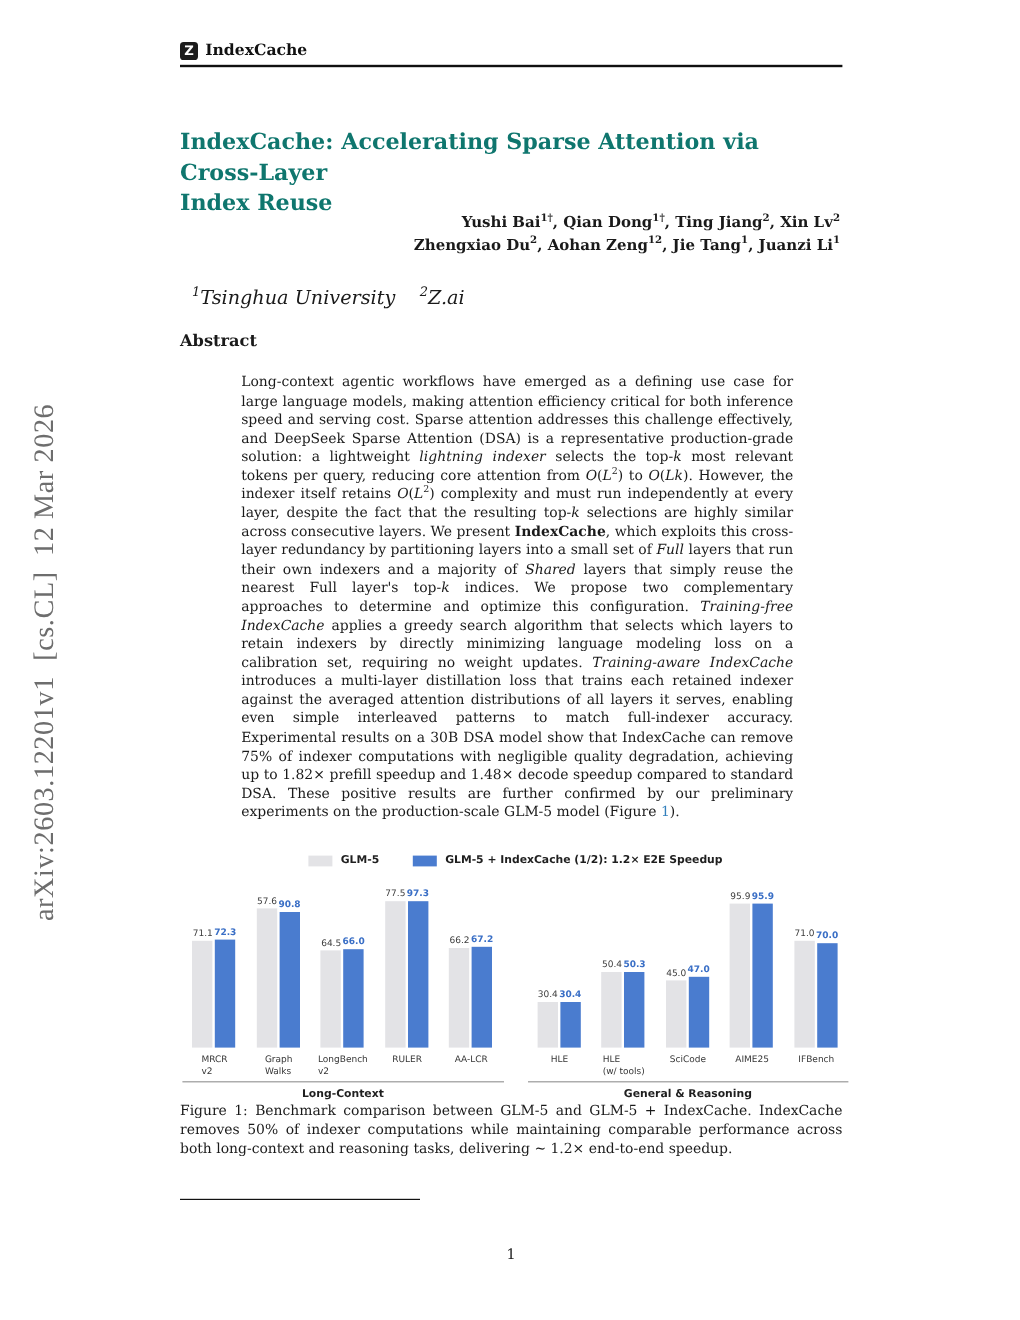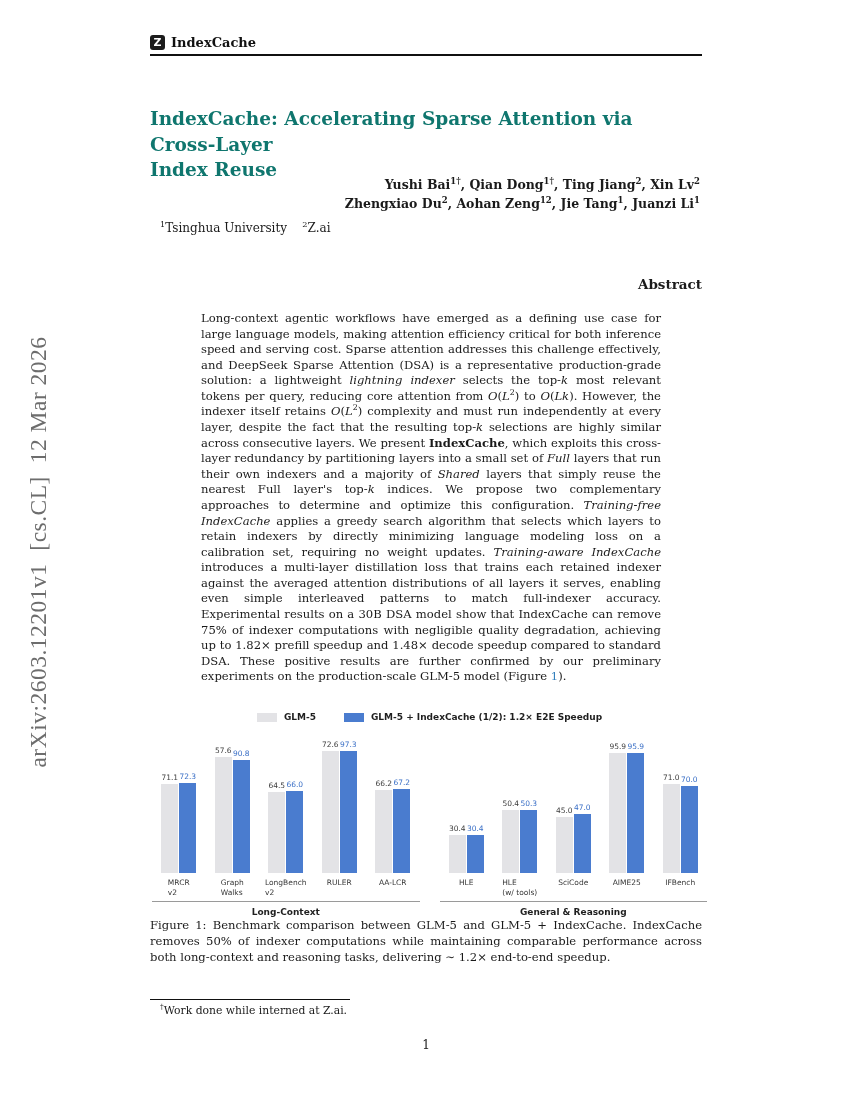--- a/index.html
+++ b/index.html
@@ -27,24 +27,24 @@
     font-family:"DejaVu Sans",sans-serif;font-weight:bold;font-size:11px;
     display:flex;align-items:center;justify-content:center;}
   .hdr-title{font-weight:bold;font-size:13px;color:#111;}
   .hdr-rule{margin-top:4px;border-bottom:2px solid #101010;}
 
   
   .paper-title{position:absolute;top:106px;left:0;width:552px;
     font-size:18.5px;font-weight:bold;line-height:1.38;color:#0f766e;}
   .authors{position:absolute;top:175px;left:10px;width:540px;font-size:12.5px;line-height:1.55;}
   .author-line{font-weight:bold;text-align:right;}
-  .affil-line{margin-top:5px;font-size:12px;white-space:pre-wrap;}
-
-  
-  .abstract-head{position:absolute;top:276px;left:0;width:552px;text-align:right;
+  .affil-line{margin-top:22px;font-size:16px;white-space:pre-wrap;font-style:italic;}
+
+  
+  .abstract-head{position:absolute;top:276px;left:0;width:552px;text-align:left;
     font-weight:bold;font-size:13.5px;}
   .abstract-body{position:absolute;top:311px;left:51px;width:460px;
     font-size:11.6px;line-height:1.345;text-align:justify;}
 
   
   .figure{position:absolute;top:712px;left:2px;width:555px;font-family:"DejaVu Sans",sans-serif;}
   .chart-legend{display:flex;justify-content:center;align-items:flex-start;gap:28px;
     font-size:9px;font-weight:bold;color:#1f1f1f;margin-bottom:9px;}
   .legend-item{display:flex;align-items:center;}
   .legend-swatch{display:inline-block;width:20px;height:9px;margin-right:7px;}
@@ -52,21 +52,21 @@
   .chart-group{flex:1;}
   .group-cols{display:flex;}
   .chart-col{flex:1;display:flex;flex-direction:column;align-items:center;}
   .bar-pair{display:flex;align-items:flex-end;gap:1px;height:142px;}
   .bar-wrap{display:flex;flex-direction:column;justify-content:flex-end;align-items:center;}
   .bar{width:17px;}
   .b-gray{background:#e3e3e6;}
   .b-blue{background:#4a7ccf;}
   .bar-value{font-size:7.5px;margin-bottom:2px;white-space:nowrap;}
   .v-gray{color:#3d3d3d;}
-  .v-blue{color:#3a6fc6;font-weight:normal;}
+  .v-blue{color:#3a6fc6;font-weight:bold;}
   .tick-label{font-size:7.5px;color:#363636;text-align:left;white-space:pre-line;
     line-height:1.35;margin-top:5px;height:22px;}
   .group-footer{border-top:1px solid #9a9a9a;margin-top:1px;padding-top:5px;}
   .group-label{text-align:center;font-size:9px;font-weight:bold;color:#1f1f1f;}
 
   
   .fig-caption{position:absolute;top:918px;left:0;width:552px;
     font-size:11.6px;line-height:1.38;text-align:justify;}
   .footnote{position:absolute;top:999px;left:0;width:552px;font-size:10.8px;}
   .footnote-rule{width:200px;border-top:1px solid #111;margin-bottom:4px;}
@@ -154,21 +154,21 @@
                   <div class="bar-value v-blue">66.0</div>
                   <div class="bar b-blue" style="height: 82.5px;"></div>
                 </div>
               </div>
               <div class="tick-label">LongBench
 v2</div>
             </div>
             <div class="chart-col">
               <div class="bar-pair">
                 <div class="bar-wrap">
-                  <div class="bar-value v-gray">72.6</div>
+                  <div class="bar-value v-gray">77.5</div>
                   <div class="bar b-gray" style="height: 122.125px;"></div>
                 </div>
                 <div class="bar-wrap">
                   <div class="bar-value v-blue">97.3</div>
                   <div class="bar b-blue" style="height: 121.625px;"></div>
                 </div>
               </div>
               <div class="tick-label">RULER</div>
             </div>
             <div class="chart-col">
@@ -262,18 +262,17 @@
             <div class="group-label">General &amp; Reasoning</div>
           </div>
         </div>
       </div>
   </div>
 
   <div class="fig-caption">Figure 1: Benchmark comparison between GLM-5 and GLM-5 + IndexCache. IndexCache removes 50% of indexer computations while maintaining comparable performance across both long-context and reasoning tasks, delivering ∼ 1.2× end-to-end speedup.</div>
 
   <div class="footnote">
     <div class="footnote-rule"></div>
-    <div class="footnote-text"><sup>†</sup><span>Work done while interned at Z.ai.</span></div>
   </div>
 
   <div class="page-number">1</div>
 
 </div>
 
 </body></html>

